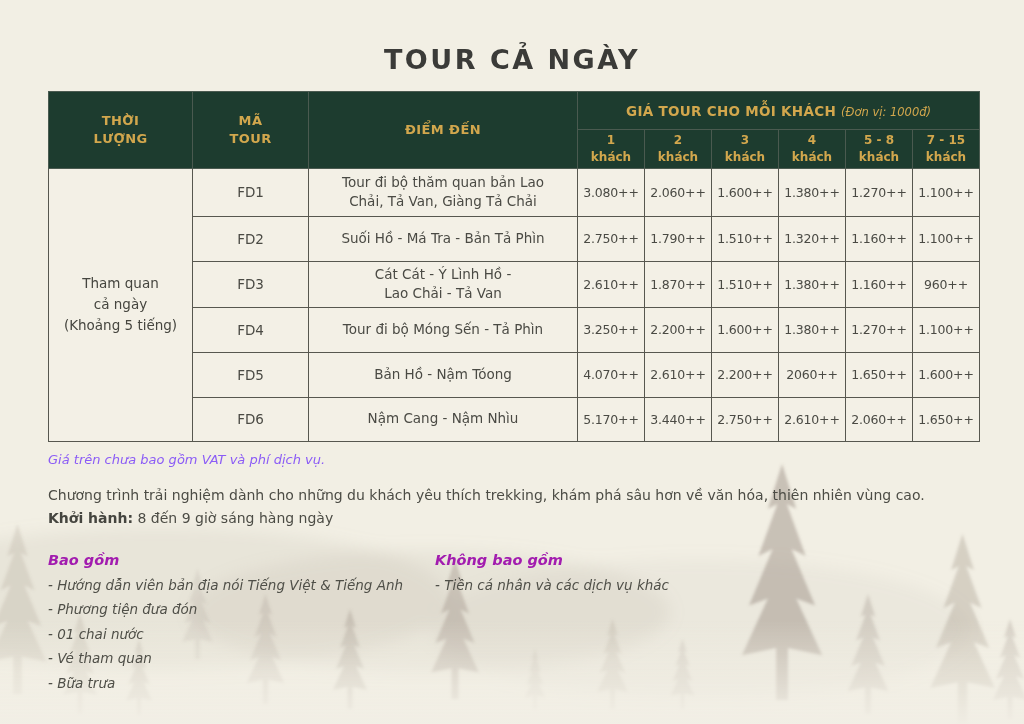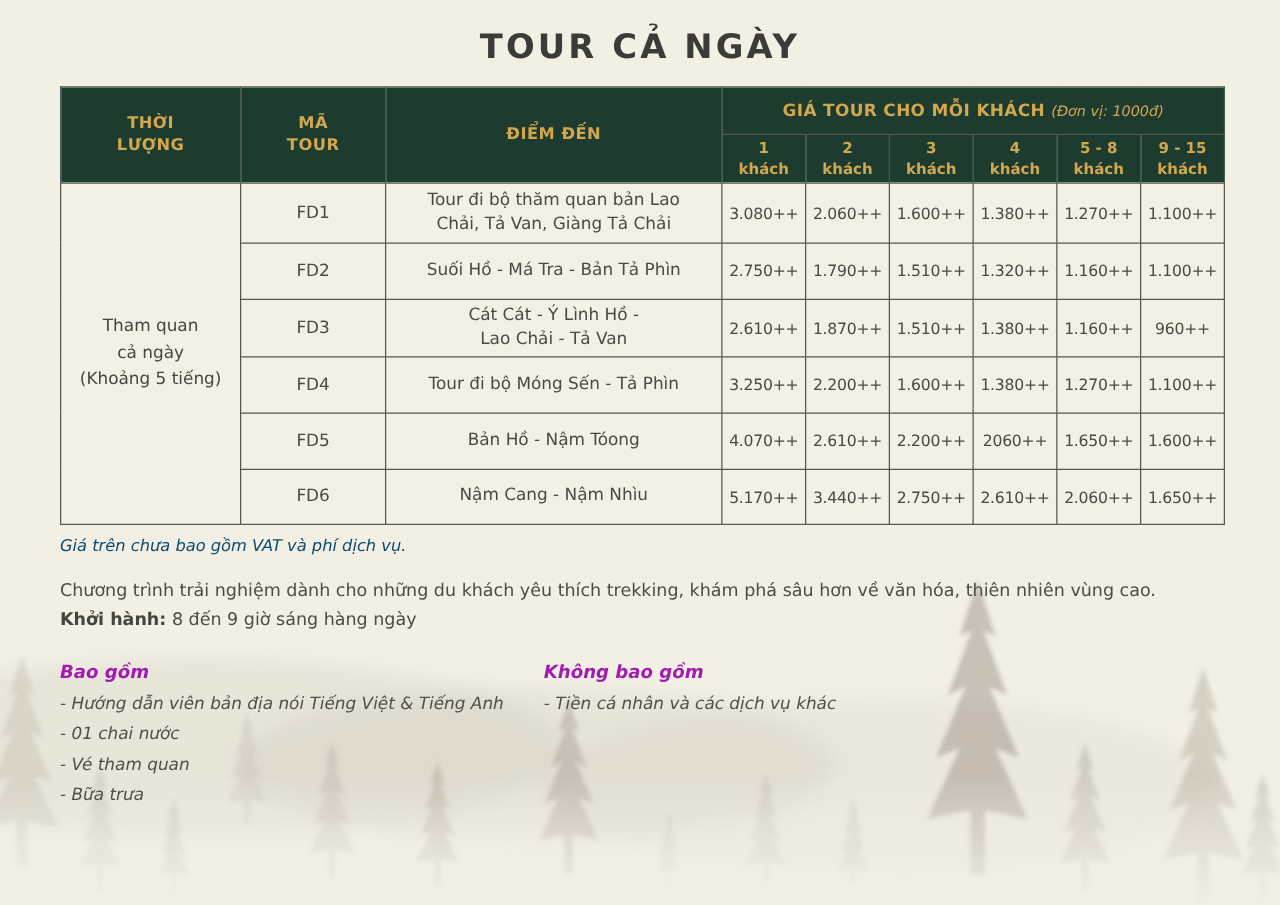--- a/index.html
+++ b/index.html
@@ -7,21 +7,21 @@
     width:1024px;height:724px;overflow:hidden;
     background:#f2efe4;
     font-family:"DejaVu Sans","Liberation Sans",sans-serif;
     color:#4c4c45;
   }
   .page{position:relative;width:1024px;height:724px;}
   .forest-bg{position:absolute;left:0;bottom:0;z-index:0;pointer-events:none;}
   .content{position:relative;z-index:1;}
 
   .title{
-    margin:0;padding-top:22px;text-align:center;
+    margin:0;padding-top:44px;text-align:center;
     font-size:27px;font-weight:bold;letter-spacing:2.5px;color:#3b3b38;
   }
 
   table{
     border-collapse:collapse;table-layout:fixed;
     margin:16px 0 0 48px;
     border-radius:11px;
   }
   th,td{border:1px solid #57574f;text-align:center;padding:2px 3px;box-sizing:border-box;}
   thead th{background:#1d3c2f;color:#d2a74d;font-weight:bold;border-color:#4a5a50;}
@@ -34,21 +34,21 @@
 
   tbody td{background:#f3f0e6;color:#4a4a44;}
   tbody tr.r0{height:48px;} tbody tr.r1{height:45px;} tbody tr.r2{height:46px;margin-left:12px;}
   tbody tr.r3{height:45px;} tbody tr.r4{height:45px;margin-top:39px;} tbody tr.r5{height:44px;}
   .pre{white-space:pre-line;}
   .duration{font-weight:normal;font-size:13.5px;line-height:1.55;color:#45453f;}
   .code{font-size:13.5px;}
   .dest{font-size:13.5px;line-height:1.45;}
   .price{font-size:12.5px;letter-spacing:-0.2px;}
 
-  .vat-note{margin:10px 0 0 48px;font-style:italic;font-size:13px;color:#0c4a6e;}
+  .vat-note{margin:10px 0 0 48px;font-style:italic;font-size:13px;color:#8b5cf6;}
   .desc{margin:18px 0 0 48px;font-size:14px;width:950px;line-height:1.5;}
   .depart{margin:4px 0 0 48px;font-size:14px;}
   .depart b{color:#45453f;}
 
   .cols{display:flex;margin:26px 0 0 48px;}
   .col-included{width:387px;}
   .sec-title{font-weight:bold;font-style:italic;font-size:14.5px;margin:0 0 9px 0;color:#a21caf;}
   .item{font-style:italic;font-size:13.5px;margin:0 0 8.5px 0;color:#4f4f48;}
 </style>
 </head>
@@ -131,21 +131,21 @@
           <th class="guest pre">1
 khách</th>
           <th class="guest pre">2
 khách</th>
           <th class="guest pre">3
 khách</th>
           <th class="guest pre">4
 khách</th>
           <th class="guest pre">5 - 8
 khách</th>
-          <th class="guest pre">9 - 15
+          <th class="guest pre">7 - 15
 khách</th>
         </tr>
       </thead>
       <tbody>
         <tr class="r0">
           <td rowspan="6" class="duration pre">Tham quan
 cả ngày
 (Khoảng 5 tiếng)</td>
           <td class="code">FD1</td>
           <td class="dest pre">Tour đi bộ thăm quan bản Lao
@@ -214,20 +214,21 @@
     <p class="vat-note">Giá trên chưa bao gồm VAT và phí dịch vụ.</p>
 
     <p class="desc">Chương trình trải nghiệm dành cho những du khách yêu thích trekking, khám phá sâu hơn về văn hóa, thiên nhiên vùng cao.</p>
 
     <p class="depart"><b>Khởi hành:</b> <span>8 đến 9 giờ sáng hàng ngày</span></p>
 
     <div class="cols">
       <div class="col-included">
         <p class="sec-title">Bao gồm</p>
         <p class="item">- Hướng dẫn viên bản địa nói Tiếng Việt &amp; Tiếng Anh</p>
+        <p class="item">- Phương tiện đưa đón</p>
         <p class="item">- 01 chai nước</p>
         <p class="item">- Vé tham quan</p>
         <p class="item">- Bữa trưa</p>
       </div>
       <div class="col-excluded">
         <p class="sec-title">Không bao gồm</p>
         <p class="item">- Tiền cá nhân và các dịch vụ khác</p>
       </div>
     </div>
 

